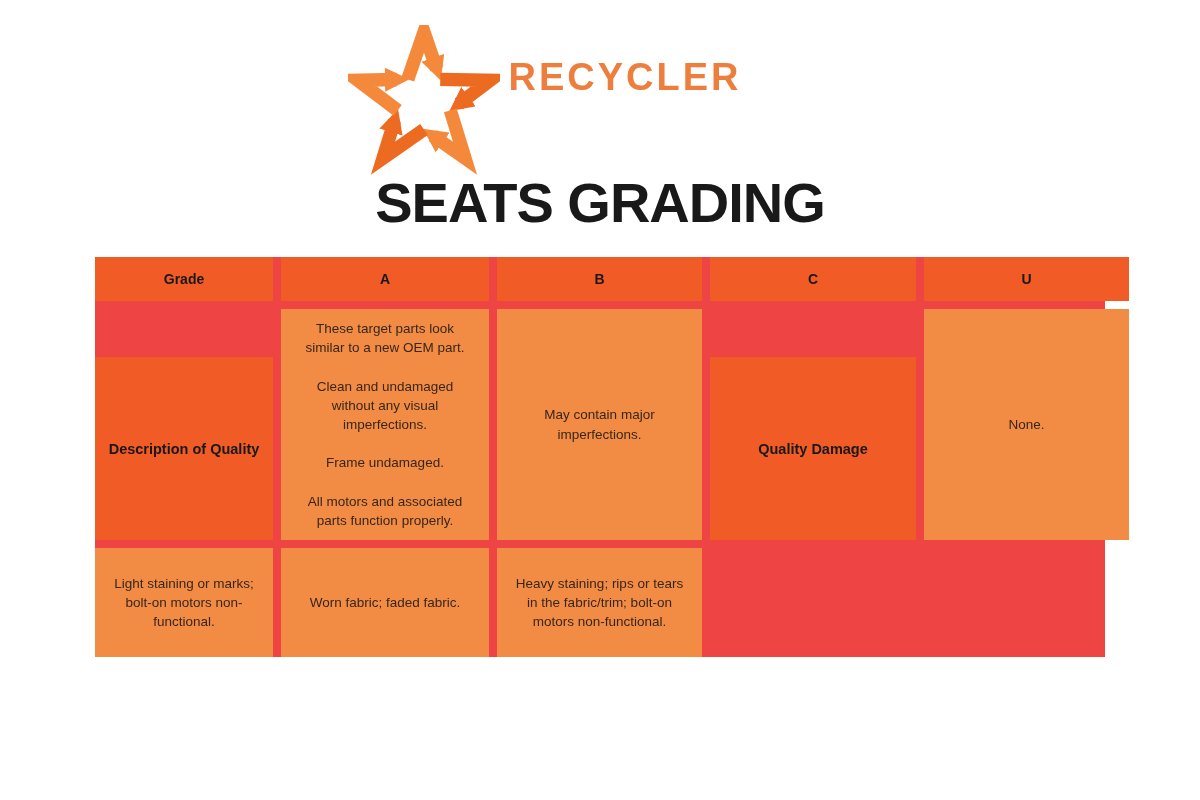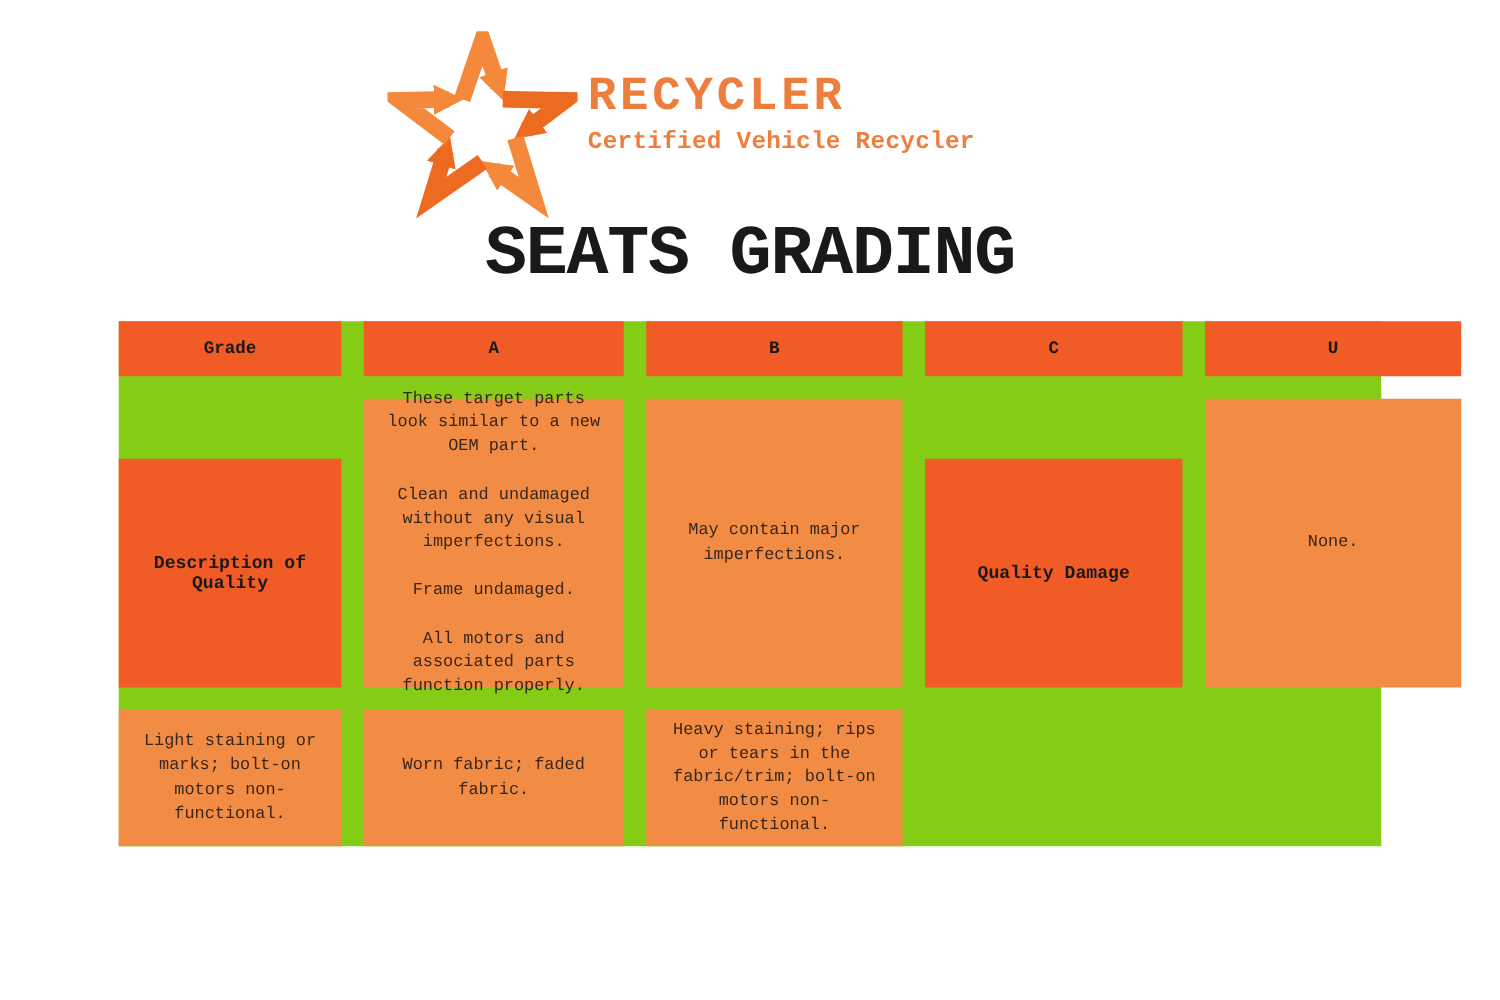--- a/index.html
+++ b/index.html
@@ -1,19 +1,19 @@
 <!DOCTYPE html>
 <html style="--header_orange: #F15B26; --cell_orange: #F28C45; --logo_orange: #EE7E3E; --star_dark: #ED6A21; --star_light: #F5893B; --title_black: #191919; --text_dark: #38261A;"><head>
 <meta charset="utf-8">
 <style>
   * { margin:0; padding:0; box-sizing:border-box; }
   html,body { width:1200px; height:800px; background:#ffffff; overflow:hidden;
               font-family:"Liberation Sans", sans-serif; }
 
-  .page { width:1200px; height:649px; background:#fff;font-family:Liberation Mono, monospace; }
+  .page { width:1200px; height:649px; background:#fff; }
 
   
   .logo-row { padding-top:25px; display:flex; justify-content:center; }
   .logo-inner { display:flex; align-items:flex-start; transform:translateX(-55px); }
   .star-svg { width:152px; height:150px; display:block; }
   .logo-text { margin-left:8px; margin-top:32px; }
   .brand {
     font-size:38px; font-weight:700; letter-spacing:3px; line-height:1.1;
     color:var(--logo_orange, #EE7E3E);
   }
@@ -28,22 +28,22 @@
     font-size:56px; font-weight:800; letter-spacing:-1px; line-height:1;
     color:var(--title_black, #191919);
   }
 
   
   .grading-table {
     width:1010px; margin:26px auto 0 auto;
     display:grid;
     grid-template-columns:178px 208px 205px 206px 205px;
     grid-template-rows:44px 231px 109px;
-    gap:18px;
-    background:#84cc16;
+    gap:8px;
+    background:#ef4444;
   }
   .cell { display:flex; align-items:center; justify-content:center; text-align:center; }
   .hcell {
     background:var(--header_orange, #F15B26);
     font-size:14px; font-weight:700; color:var(--title_black, #191919);
   }
   .labelcell {
     background:var(--header_orange, #F15B26);
     font-size:14.5px; font-weight:700; color:var(--title_black, #191919);
     padding:0 10px;
@@ -73,21 +73,20 @@
         </defs>
 
         <polyline points="66.8,60.9 85,8 99.3,49.5" fill="none" stroke="#F5893B" stroke-width="15" stroke-linejoin="miter" stroke-linecap="butt" marker-end="url(#ah-l)"></polyline>
         <polyline points="103.2,60.9 159.2,61.9 124.1,88.4" fill="none" stroke="#ED6A21" stroke-width="15" stroke-linejoin="miter" stroke-linecap="butt" marker-end="url(#ah-d)"></polyline>
         <polyline points="114.5,95.6 130.9,149.1 94.8,123.9" fill="none" stroke="#F5893B" stroke-width="15" stroke-linejoin="miter" stroke-linecap="butt" marker-end="url(#ah-l)"></polyline>
         <polyline points="85,117 39.1,149.1 52.0,107.1" fill="none" stroke="#ED6A21" stroke-width="15" stroke-linejoin="miter" stroke-linecap="butt" marker-end="url(#ah-d)"></polyline>
         <polyline points="55.5,95.6 10.8,61.9 54.8,61.1" fill="none" stroke="#F5893B" stroke-width="15" stroke-linejoin="miter" stroke-linecap="butt" marker-end="url(#ah-l)"></polyline>
       </svg>
       <div class="logo-text">
         <div class="brand">RECYCLER</div>
-        <div class="tagline">Certified Vehicle Recycler</div>
       </div>
     </div>
   </header>
 
   <h1 class="title">SEATS GRADING</h1>
 
   <div class="grading-table">
 
     <div class="cell hcell">Grade</div>
     <div class="cell hcell">A</div>

